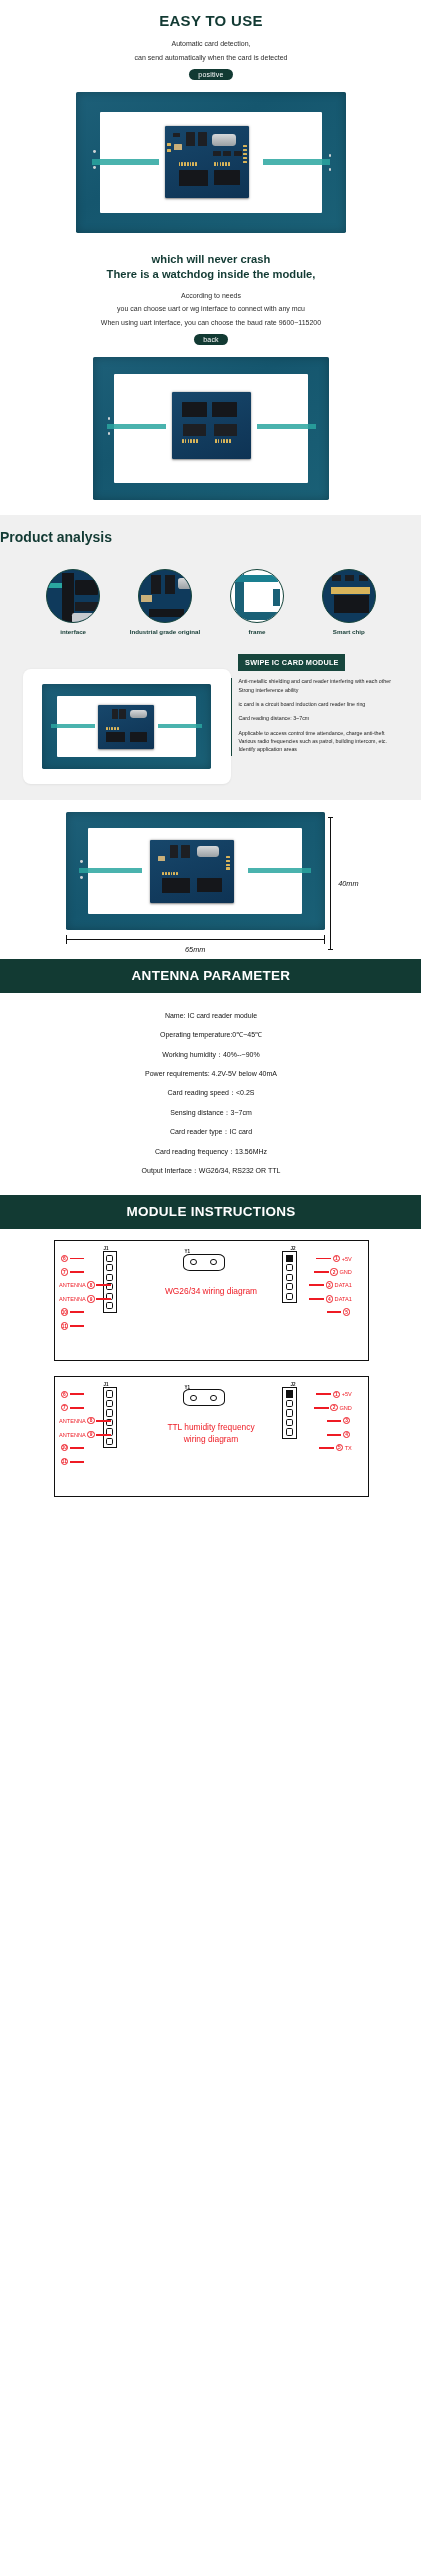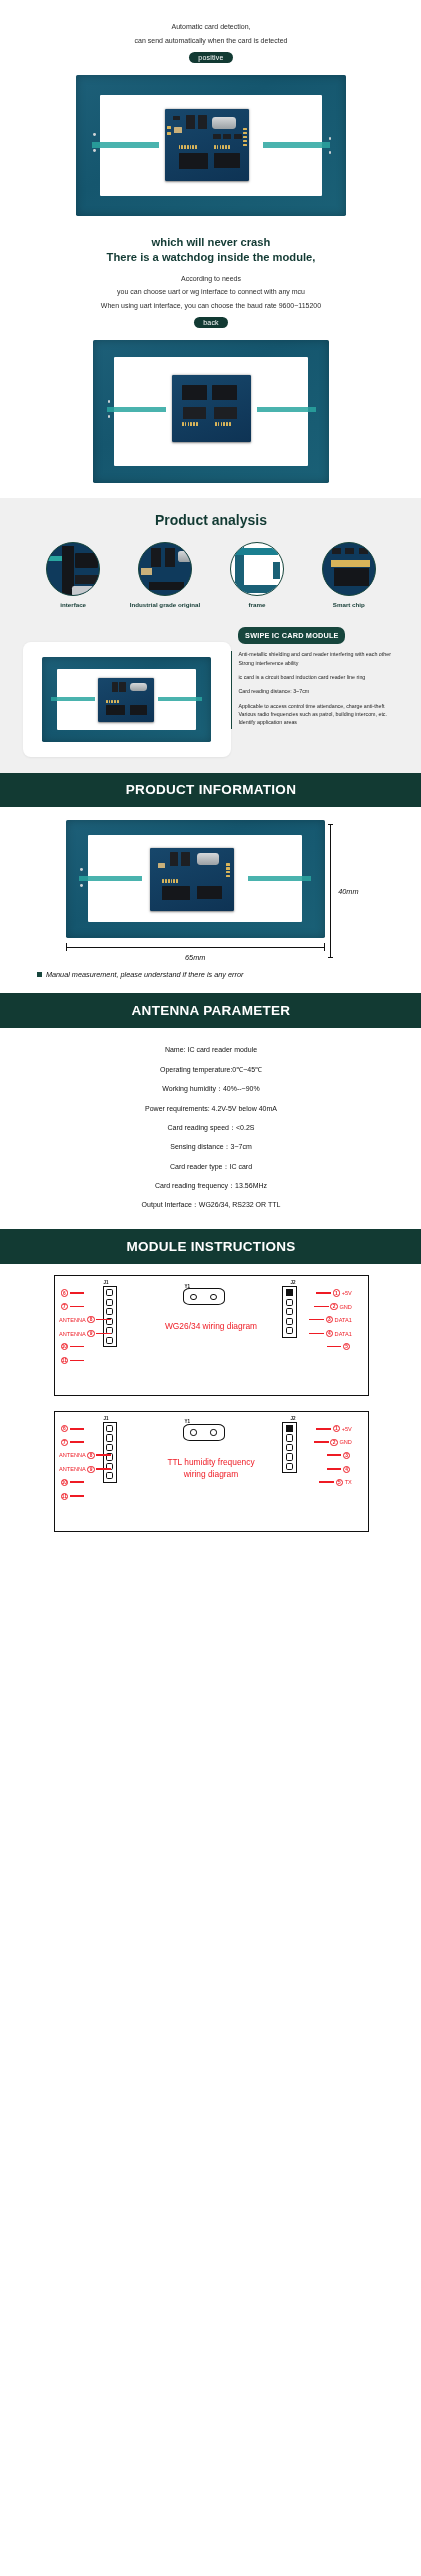--- a/index.html
+++ b/index.html
@@ -71,21 +71,21 @@
   .chip { position:absolute; background:#15171b; border-radius:0.6px; }
   .chip.sm { background:#1d1f23; }
   .xtal { position:absolute; background:linear-gradient(180deg,#d6d8da,#9aa0a4); border-radius:3.4px; }
   .cap  { position:absolute; background:#c9b07a; border-radius:0.6px; }
   .pinrow { position:absolute; display:flex; }
   .pin { width:1.7px; height:3.9px; background:#d8b45a; margin-right:1.1px; border-radius:0.6px; }
   .pad { position:absolute; width:2.8px; height:2.8px; background:#cfd3d6; border-radius:50%; }
 
   
   .analysis { background:#f0f0f0; padding: 14.6px 0 14.6px; }
-  .analysis h2 { font-size:14px; font-weight:bold; color:#123a33; text-align:center; margin-bottom:14px; }
+  .analysis h2 { font-size:14px; font-weight:bold; color:#123a33; text-align:left; margin-bottom:24px; }
   .thumbs { display:flex; justify-content:center; gap:7.9px; }
   .thumb-col { width:84px; text-align:center; }
   .circ {
     width:54px; height:54px; border-radius:50%;
     border:1.1px solid #17463d;
     margin:0 auto 5px;
     overflow:hidden; position:relative;
     background:#0f3a5c;
   }
   .circ.frame-bg { background:#fff; }
@@ -105,21 +105,20 @@
   .swipe-info { width:169px; padding-left:7.9px; position:relative; }
   .swipe-info:before{
     content:""; position:absolute; left:0; top:23.6px; bottom:3.4px; width:1.1px; background:#17463d;
   }
   .swipe-title {
     display:inline-block;
     background:#17463d; color:#fff;
     font-size:7.3px; font-weight:bold;
     padding:3.4px 6.7px 3.9px; letter-spacing:0.2px;
     margin-bottom:6.7px;
-    border-radius:7px;
   }
   .swipe-p { font-size:5.3px; color:#222; line-height:1.55; margin-bottom:6.2px; }
 
   
   .banner {
     background:#123a33; color:#fff;
     font-size:13.5px; font-weight:bold;
     letter-spacing:0.3px;
     padding:9.6px 0 10px;
     text-align:center;
@@ -192,20 +191,21 @@
     display:flex; align-items:center; justify-content:space-around;
   }
   .xtal-out i { display:block; width:6.2px;height:6.2px;border:1.7px solid #111;border-radius:50%; }
 </style>
 </head>
 <body>
 
 <div class="page">
 
   <section class="sec-white" style="padding:12.4px 0 3.4px;">
+    <div class="h-big">EASY TO USE</div>
     <div class="sub" style="margin-top:7.9px;">Automatic card detection,</div>
     <div class="sub">can send automatically when the card is detected</div>
     <div class="pill">positive</div>
   </section>
 
   <section class="sec-white photo-wrap" style="padding:9px 0 10px;">
     <div class="pcb" style="width:270px;height:141px;">
       <div class="hole" style="left:23.6px;top:20px;right:23.6px;bottom:20px;background:#fff;border-radius:1.1px;"></div>
       <div class="trace" style="left:15.7px;top:67px;width:67px;height:5.6px;"></div>
       <div class="trace" style="right:15.7px;top:67px;width:67px;height:5.6px;"></div>
@@ -373,21 +373,20 @@
       <div class="swipe-info">
         <div class="swipe-title">SWIPE IC CARD MODULE</div>
         <div class="swipe-p">Anti-metallic shielding and card reader interfering with each other Strong interference ability</div>
         <div class="swipe-p">ic card is a circuit board induction card reader line ring</div>
         <div class="swipe-p">Card reading distance: 3~7cm</div>
         <div class="swipe-p">Applicable to access control time attendance, charge anti-theft Various radio frequencies such as patrol, building intercom, etc. Identify application areas</div>
       </div>
     </div>
   </section>
 
-  <div class="banner">PRODUCT INFORMATION</div>
 
   <section class="dim-sec">
     <div class="dim-box">
       <div style="display:flex;justify-content:flex-start;padding-left:12.4px;">
         <div class="pcb" style="width:259px;height:118px;">
           <div class="hole" style="left:22.5px;top:15.7px;right:22.5px;bottom:15.7px;background:#fff;border-radius:1.1px;"></div>
           <div class="trace" style="left:13.5px;top:56px;width:63px;height:5px;"></div>
           <div class="trace" style="right:13.5px;top:56px;width:63px;height:5px;"></div>
           <div class="pad" style="left:14.6px;top:48px;"></div>
           <div class="pad" style="left:14.6px;top:64px;"></div>
@@ -417,23 +416,20 @@
       </div>
       <div class="dim-v-line"></div>
       <div class="dim-v-lbl">40mm</div>
       <div class="dim-h-line">
         <div class="ln"></div>
           <div class="cap-l"></div>
           <div class="cap-r"></div>
       </div>
       <div class="dim-h-lbl">65mm</div>
     </div>
-    <div class="note">
-      <span class="sq"></span><span>Manual measurement, please understand if there is any error</span>
-    </div>
   </section>
 
   <div class="banner">ANTENNA PARAMETER</div>
 
   <section class="params">
     <div class="row">Name: IC card reader module</div>
     <div class="row">Operating temperature:0℃~45℃</div>
     <div class="row">Working humidity：40%--~90%</div>
     <div class="row">Power requirements: 4.2V-5V below 40mA</div>
     <div class="row">Card reading speed：&lt;0.2S</div>

